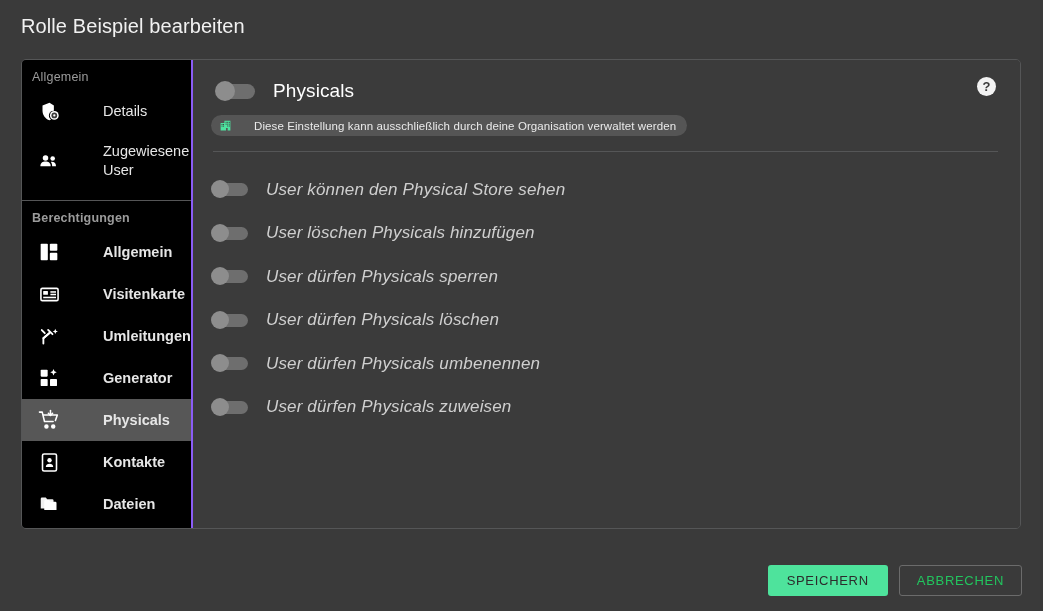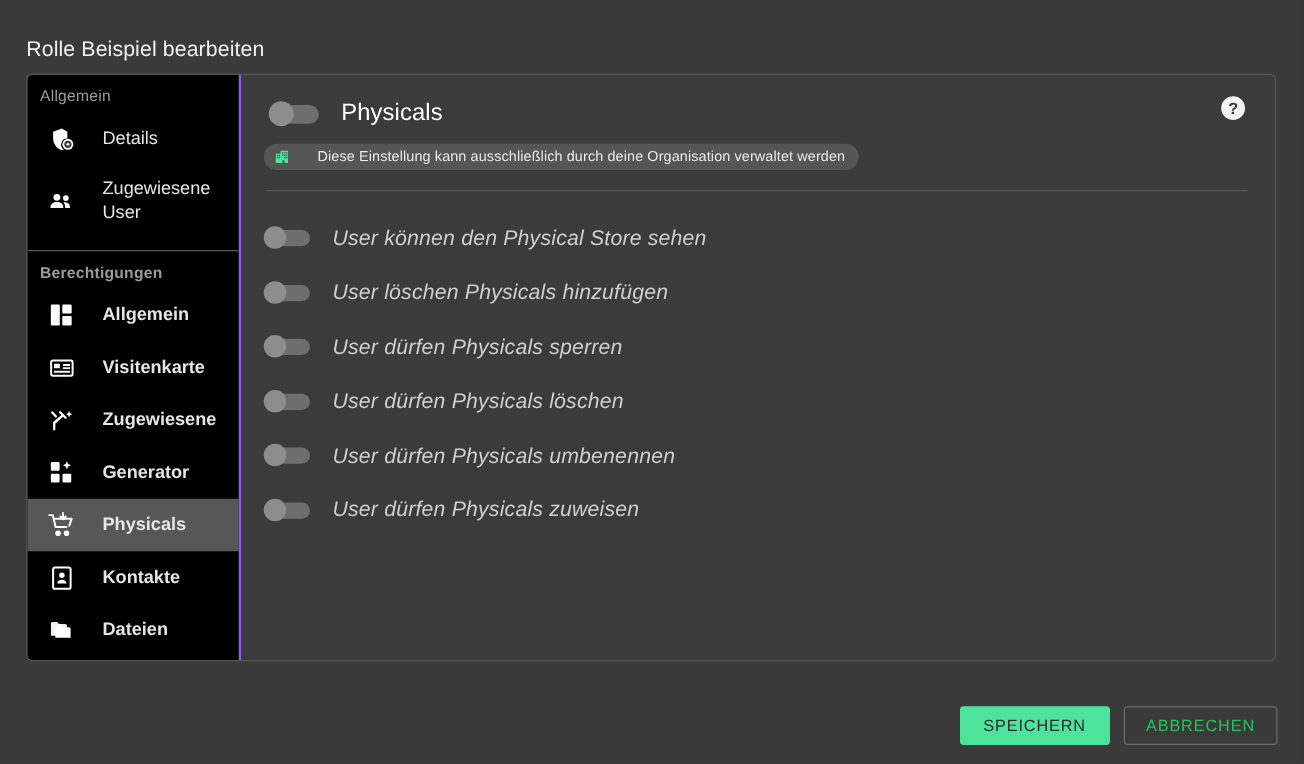--- a/index.html
+++ b/index.html
@@ -18,22 +18,22 @@
   .page {
     position: relative;
     width: 1043px;
     height: 611px;
     background: #3a3a3a;
     box-sizing: border-box;
   }
   .page-title {
     position: absolute;
     left: 21px;
-    top: 30px;
-    font-size: 17px;
+    top: 15px;
+    font-size: 20px;
     font-weight: 400;
     color: #f1f1f1;
     letter-spacing: 0.1px;
   }
   .card {
     position: absolute;
     left: 21px;
     top: 59px;
     width: 1000px;
     height: 470px;
@@ -64,20 +64,21 @@
   }
   .group-1 { padding-bottom: 10px; }
   .nav-item {
     display: flex;
     align-items: center;
     height: 42px;
     padding-left: 14px;
     cursor: pointer;
     color: #e3e3e3;
     box-sizing: border-box;
+    gap: 21px;
   }
   .nav-item.two-line {
     height: 58px;
     align-items: center;
   }
   .nav-item .ico {
     width: 26px;
     flex: 0 0 26px;
     display: flex;
     align-items: center;
@@ -326,21 +327,21 @@
         <div class="nav-item">
           <span class="ico">
             <svg width="21" height="21" viewBox="0 0 24 24" fill="none" stroke="#ffffff" stroke-width="2.1" stroke-linecap="round">
               <path d="M5 20V14L12 8"></path>
               <path d="M5 14L12 8"></path>
               <path d="M3.2 4.6L6.6 8.2"></path>
               <path d="M10.4 4.4l5 5"></path>
               <path d="M18.6 3.2l.9 2.1 2.1.9-2.1.9-.9 2.1-.9-2.1-2.1-.9 2.1-.9z" fill="#ffffff" stroke="none"></path>
             </svg>
           </span>
-          <span class="lbl">Zugewiesene</span>
+          <span class="lbl">Umleitungen</span>
         </div>
 
         <div class="nav-item">
           <span class="ico">
             <svg width="20" height="20" viewBox="0 0 24 24" fill="#ffffff">
               <rect x="2" y="2" width="8.4" height="8.4" rx="1"></rect>
               <rect x="2" y="13.2" width="8.4" height="8.4" rx="1"></rect>
               <rect x="13.2" y="13.2" width="8.4" height="8.4" rx="1"></rect>
               <path d="M17.4 1.2l1.2 2.7 2.7 1.2-2.7 1.2-1.2 2.7-1.2-2.7L13.5 5.1l2.7-1.2z"></path>
             </svg>

